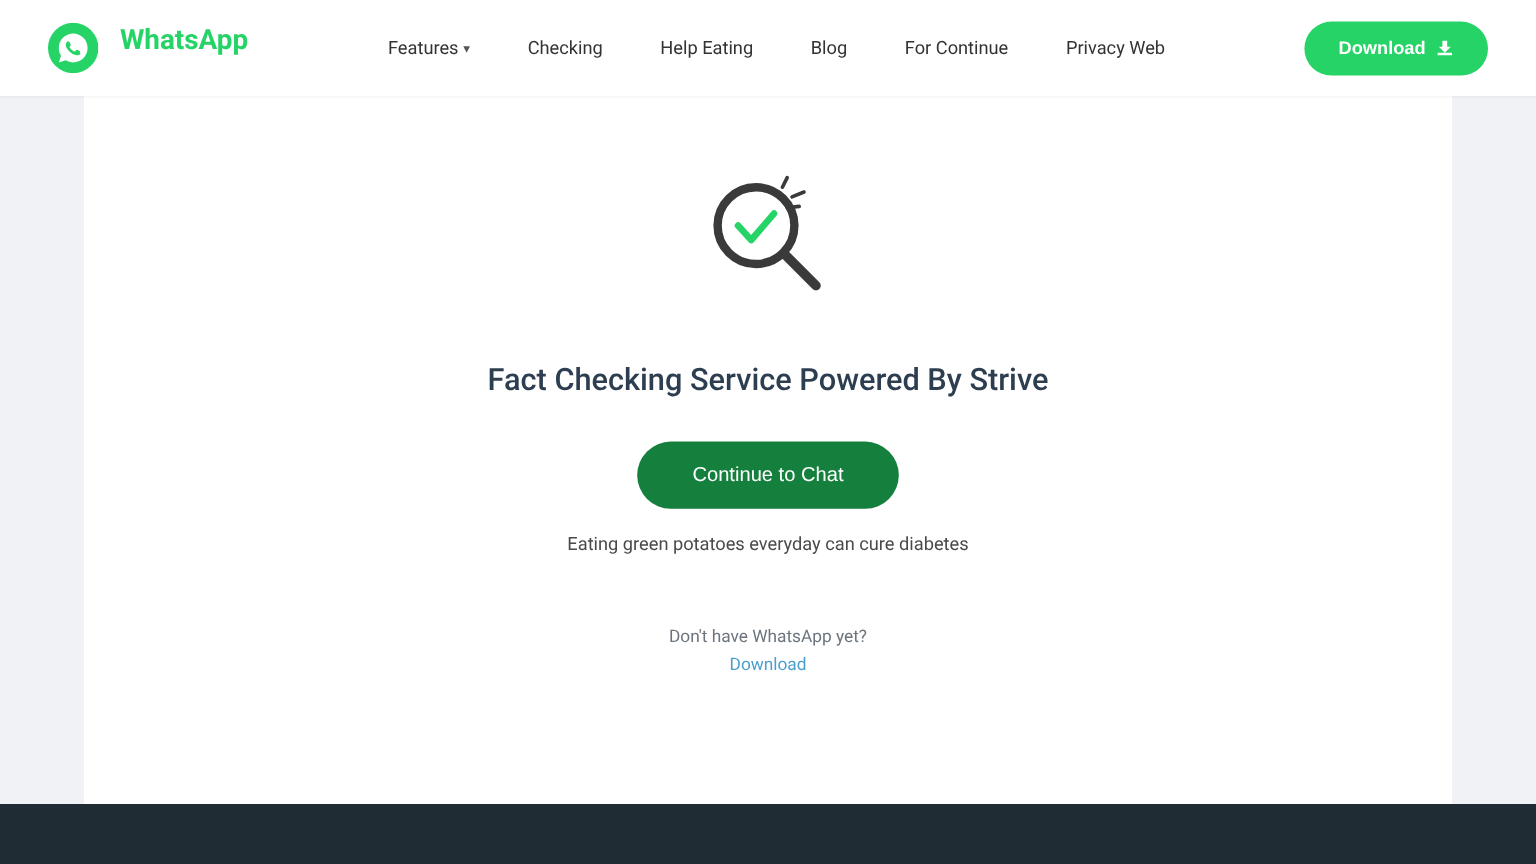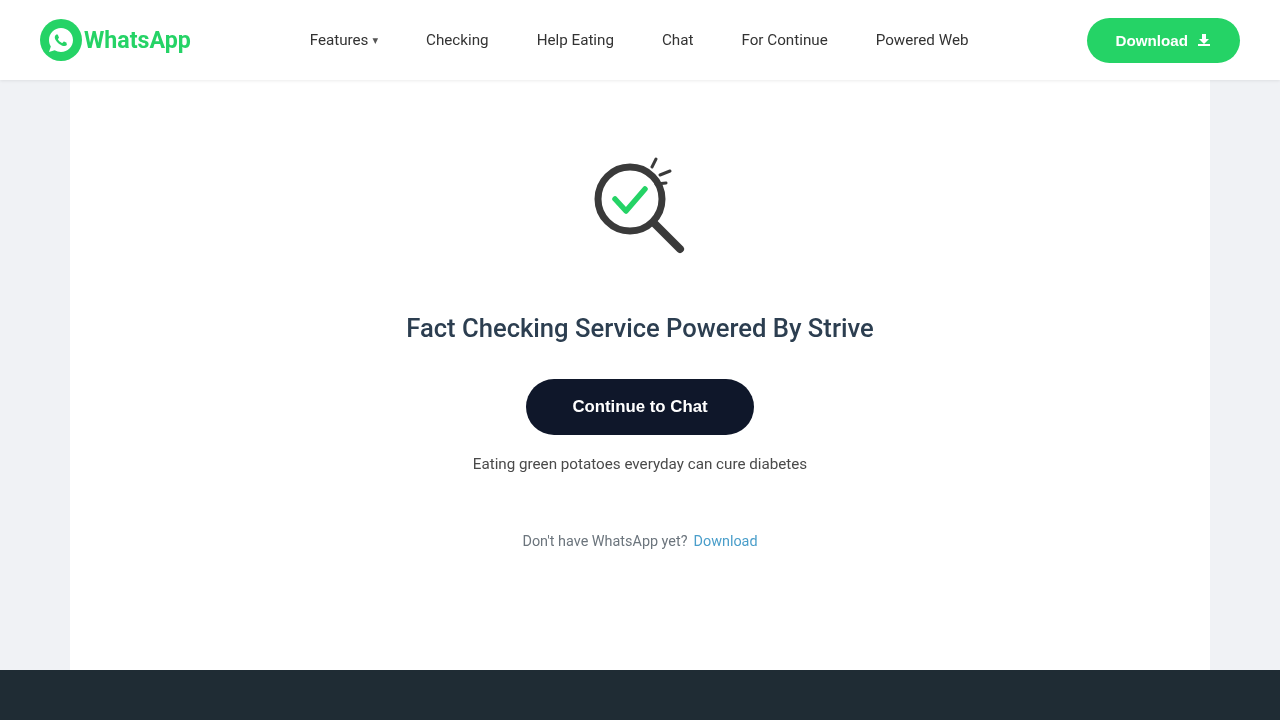--- a/index.html
+++ b/index.html
@@ -24,22 +24,22 @@
       align-items: center;
       justify-content: space-between;
       padding: 0 40px;
       box-shadow: 0 1px 3px rgba(0,0,0,0.08);
       position: relative;
       z-index: 10;
     }
 
     .navbar-logo {
       display: flex;
-      align-items: center;
-      gap: 2px;
+      align-items: flex-start;
+      gap: 18px;
       cursor: pointer;
     }
 
     .logo-icon {
       width: 42px;
       height: 42px;
     }
 
     .logo-text {
       font-size: 1.45rem;
@@ -123,41 +123,41 @@
 
     .page-title {
       font-size: 1.6rem;
       font-weight: 500;
       color: #2c3e50;
       margin-bottom: 36px;
       text-align: center;
     }
 
     .continue-btn {
-      background-color: #0f172a;
+      background-color: #15803d;
       color: white;
       border: none;
       border-radius: 50px;
       padding: 18px 46px;
       font-size: 1.05rem;
-      font-weight: 700;
+      font-weight: 400;
       cursor: pointer;
       margin-bottom: 20px;
     }
 
     .fact-text {
       font-size: 0.95rem;
       color: #4a4a4a;
       margin-bottom: 60px;
       text-align: left;
     }
 
     .download-prompt {
       display: flex;
-      flex-direction: row;
+      flex-direction: column;
       align-items: center;
       gap: 6px;
     }
 
     .download-prompt-text {
       font-size: 0.9rem;
       color: #6c757d;
     }
 
     .download-link {
@@ -192,27 +192,27 @@
       <span>Features</span>
       <span class="nav-chevron">▾</span>
     </a>
     <a class="nav-link">
       <span>Checking</span>
     </a>
     <a class="nav-link">
       <span>Help Eating</span>
     </a>
     <a class="nav-link">
-      <span>Chat</span>
+      <span>Blog</span>
     </a>
     <a class="nav-link">
       <span>For Continue</span>
     </a>
     <a class="nav-link">
-      <span>Powered Web</span>
+      <span>Privacy Web</span>
     </a>
   </div>
 
   <button class="download-btn">
     <span>Download</span>
     <svg width="16" height="16" viewBox="0 0 16 16" fill="white">
       <path d="M8 12l-5-5h3V2h4v5h3L8 12zM2 14h12v-2H2v2z"></path>
     </svg>
   </button>
 </nav>

